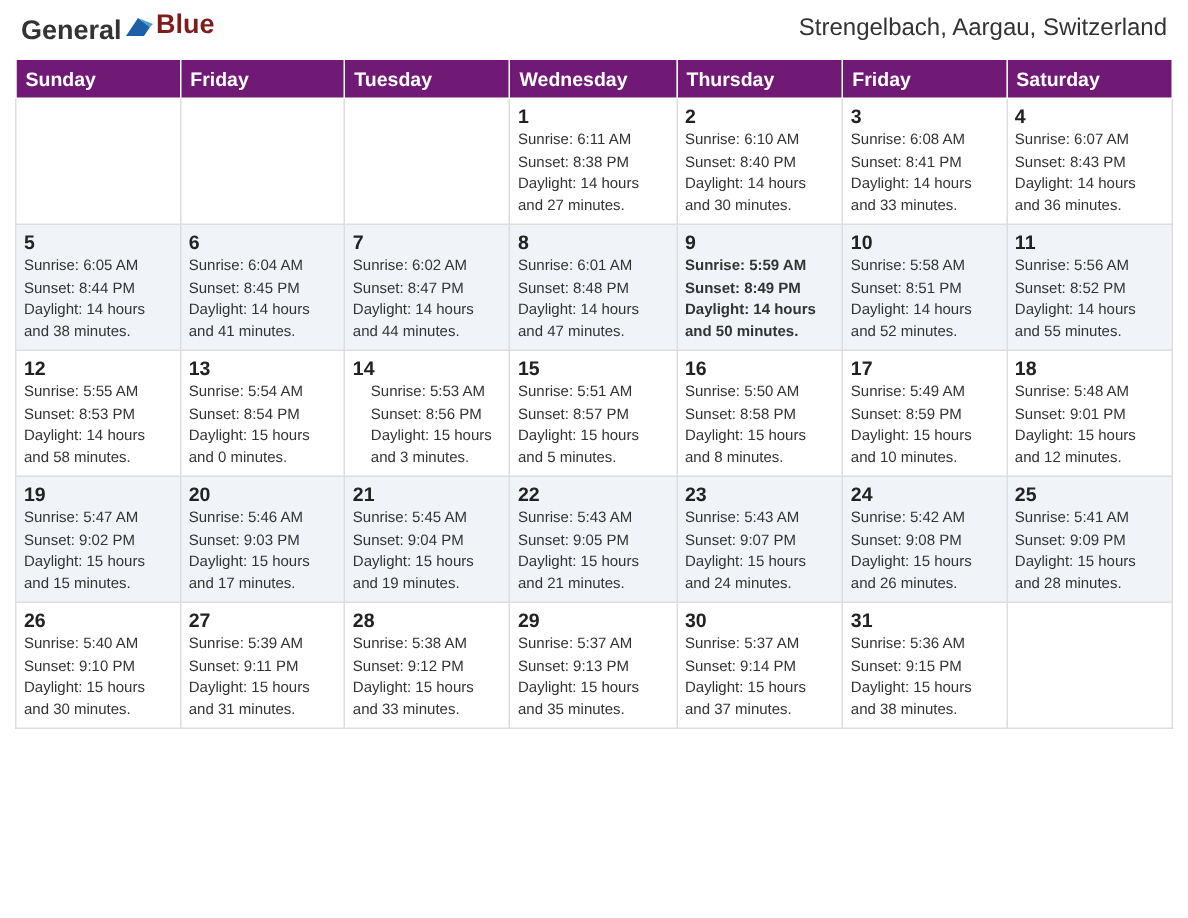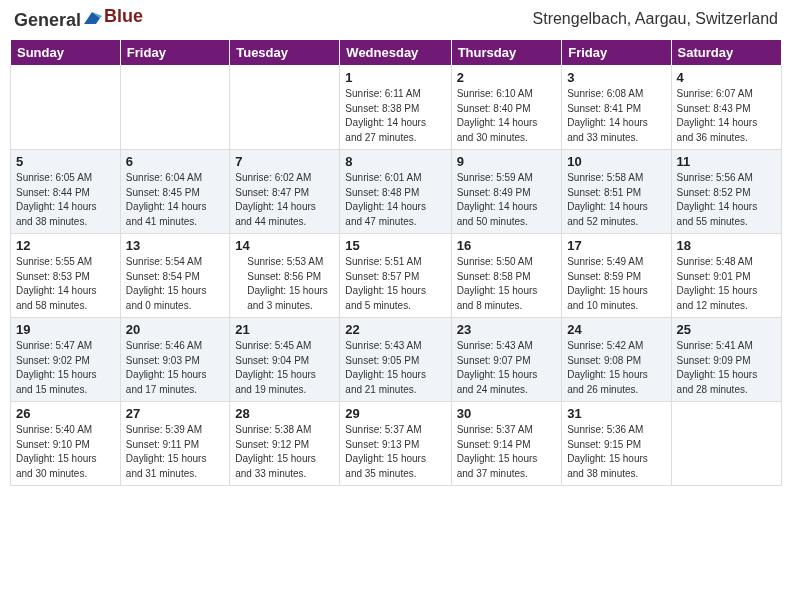--- a/index.html
+++ b/index.html
@@ -175,21 +175,21 @@
         </td>
         <td>
           <span class="day-num">8</span>
           <div class="day-info" style="white-space: pre-line;">Sunrise: 6:01 AM
 Sunset: 8:48 PM
 Daylight: 14 hours
 and 47 minutes.</div>
         </td>
         <td>
           <span class="day-num">9</span>
-          <div class="day-info" style="white-space: pre-line;">Sunrise: 5:59 AM
+          <div class="day-info" style="white-space: pre-line; font-weight: bold;">Sunrise: 5:59 AM
 Sunset: 8:49 PM
 Daylight: 14 hours
 and 50 minutes.</div>
         </td>
         <td>
           <span class="day-num">10</span>
           <div class="day-info" style="white-space: pre-line;">Sunrise: 5:58 AM
 Sunset: 8:51 PM
 Daylight: 14 hours
 and 52 minutes.</div>

